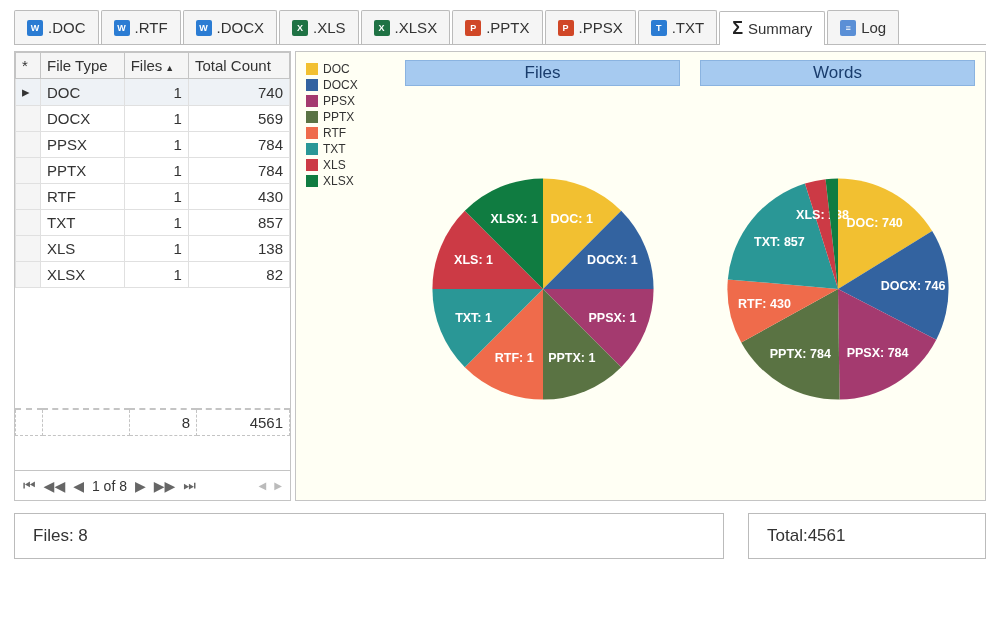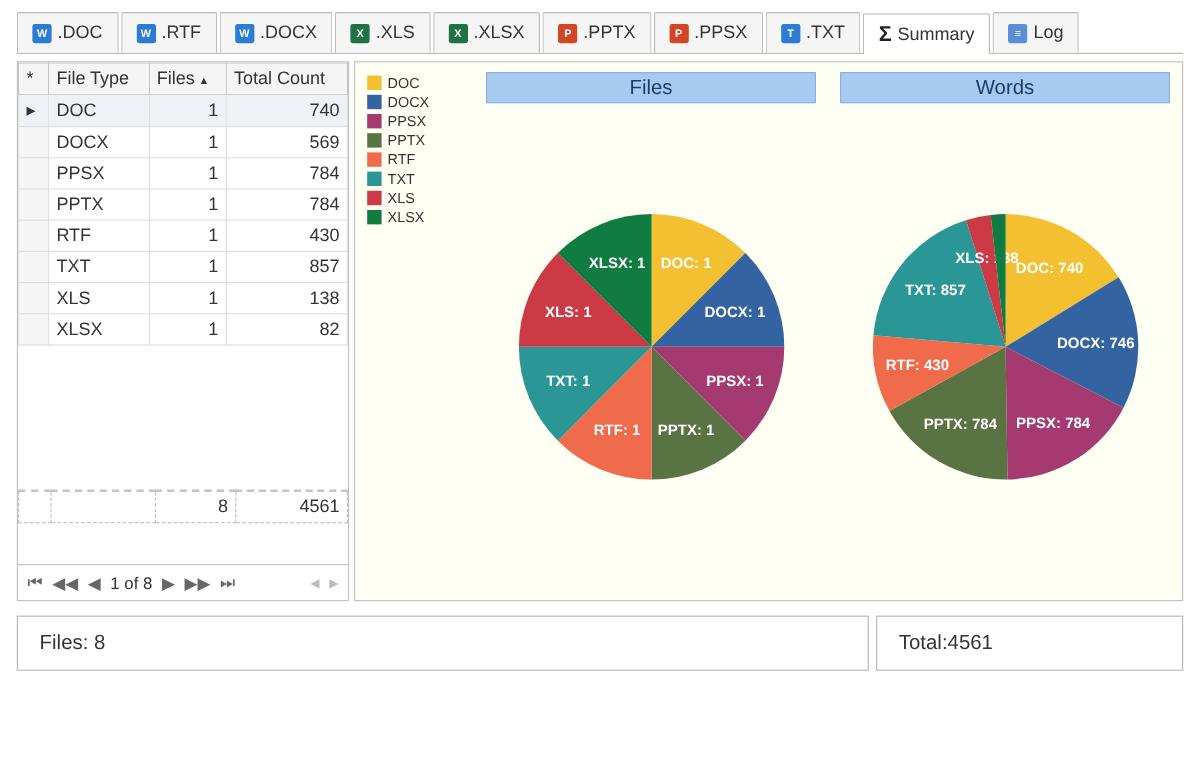--- a/index.html
+++ b/index.html
@@ -42,21 +42,21 @@
 .charts{display:flex;height:100%}
 .legend{width:85px;padding:10px 4px 0 10px;font-size:12px}
 .legend-item{display:flex;align-items:center;gap:5px;margin-bottom:2px}
 .legend-item .sw{width:12px;height:12px}
 .chartcol{flex:1;display:flex;flex-direction:column;align-items:center;padding:8px 4px}
 .chart-title{background:#a6caf0;width:95%;text-align:center;padding:2px 0;font-size:17px;color:#1a3d6d;border:1px solid #8ab3e0}
 .pie-wrap{flex:1;display:flex;align-items:center;justify-content:center}
 .pie{width:250px;height:250px}
 
 
-.bottom{display:flex;gap:6px;margin-top:12px}
+.bottom{display:flex;gap:24px;margin-top:12px}
 .bottom .box{border:1px solid #bbb;padding:12px 18px;font-size:17px}
 .bottom .box.files{flex:0 0 672px}
 .bottom .box.total{flex:1;display:flex;justify-content:flex-start}
 
 .slice-label{font-size:13px;font-weight:bold;fill:#fff;text-anchor:middle}
 </style>
 </head>
 <body>
 
 <div class="viewport">

